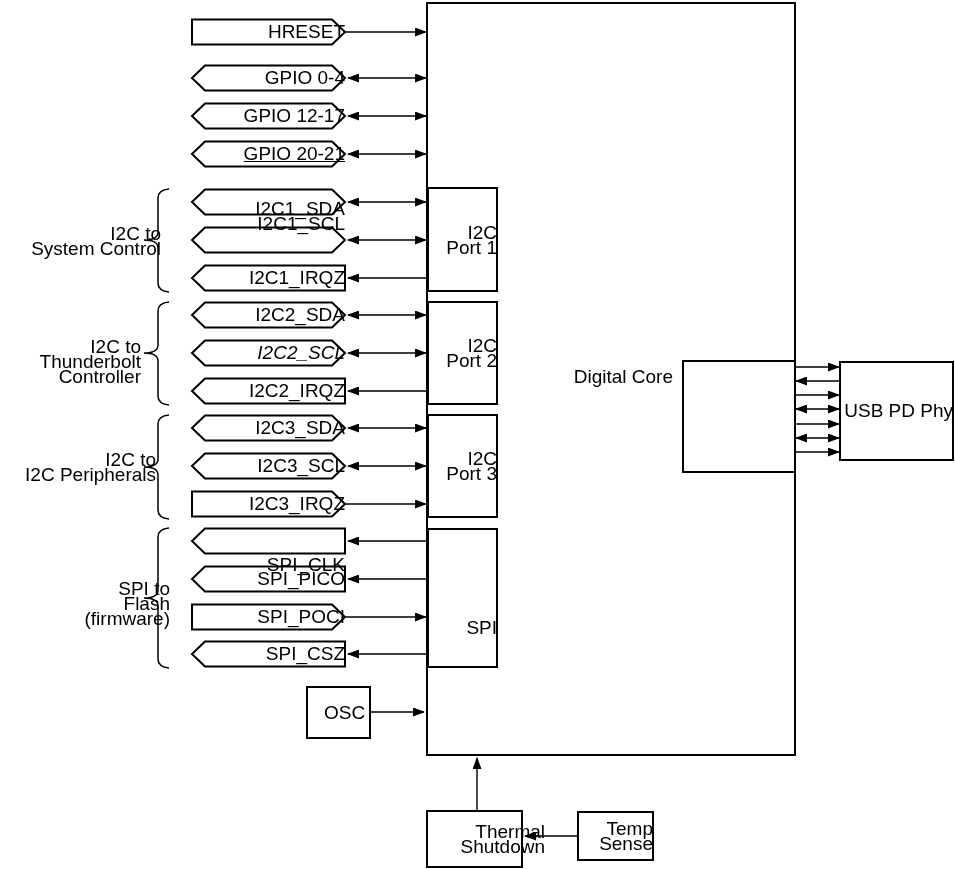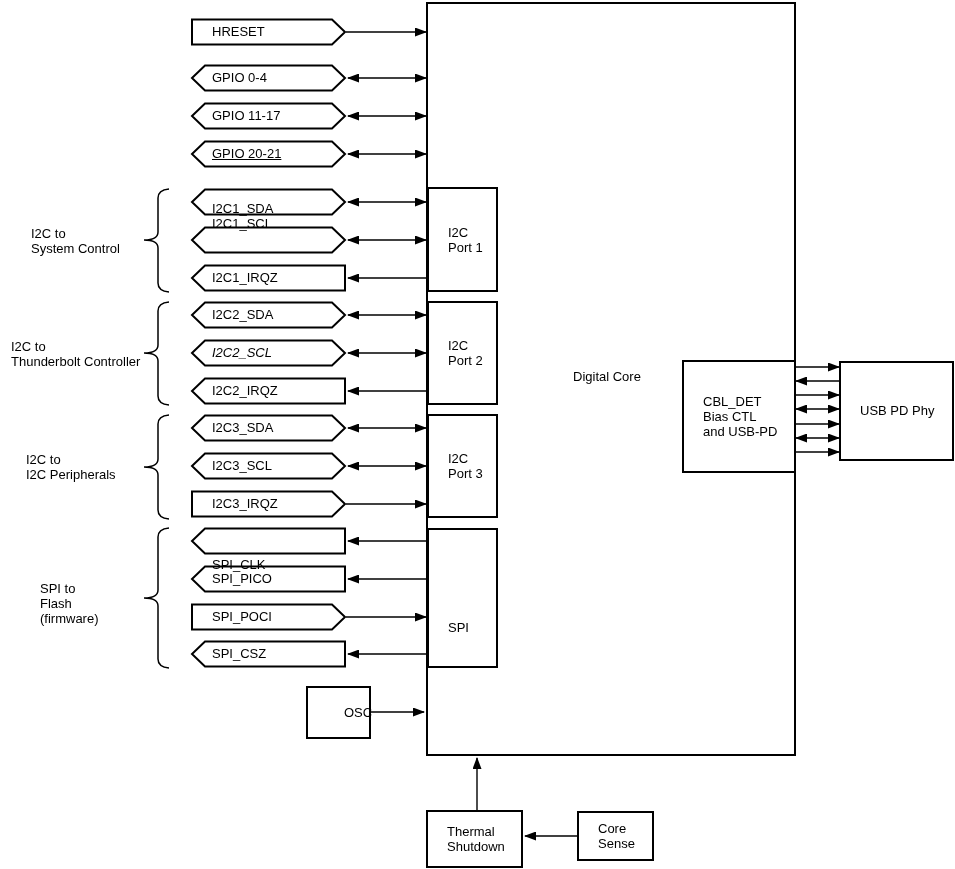--- a/index.html
+++ b/index.html
@@ -5,22 +5,22 @@
   html,body{margin:0;padding:0;background:#ffffff;}
   .stage{
     position:relative;width:955px;height:869px;background:#ffffff;
     font-family:"Liberation Sans",sans-serif;color:#000;overflow:hidden;
   }
   #diagram-svg{position:absolute;left:0;top:0;}
   .shape{fill:#ffffff;stroke:#000000;stroke-width:2;}
   .wire{stroke:#000000;stroke-width:1.4;fill:none;}
   .brace{stroke:#000000;stroke-width:1.5;fill:none;}
   .lbl{
-    position:absolute;font-size:13px;line-height:15px;text-align:left;
-    white-space:pre-line;color:#000;padding-left:20px;
+    position:absolute;font-size:19px;line-height:15px;text-align:right;
+    white-space:pre-line;color:#000;
   }
   .flag-lbl{line-height:18px;white-space:nowrap;}
 </style>
 </head>
 <body>
 
 <div class="stage" id="stage">
 
   <svg id="diagram-svg" width="955" height="869" viewBox="0 0 955 869">
     <defs>
@@ -99,42 +99,39 @@
   <div class="lbl" style="left:553px;top:369px;width:120px">Digital Core</div>
 
   <div class="lbl" style="left:428px;top:225px;width:69px">I2C
 Port 1</div>
   <div class="lbl" style="left:428px;top:338px;width:69px">I2C
 Port 2</div>
   <div class="lbl" style="left:428px;top:451px;width:69px">I2C
 Port 3</div>
   <div class="lbl" style="left:428px;top:620px;width:69px">SPI</div>
   <div class="lbl" style="left:324px;top:705px;width:41px">OSC</div>
-  <div class="lbl" style="left:683px;top:394px;width:112px">CBL_DET
-Bias CTL
-and USB-PD</div>
   <div class="lbl" style="left:840px;top:403px;width:113px">USB PD Phy</div>
   <div class="lbl" style="left:427px;top:824px;width:118px">Thermal
 Shutdown</div>
-  <div class="lbl" style="left:578px;top:821px;width:75px">Core
+  <div class="lbl" style="left:578px;top:821px;width:75px">Temp
 Sense</div>
 
   <div class="lbl" style="left:11px;top:226px;width:150px">I2C to
 System Control</div>
   <div class="lbl" style="left:-9px;top:339px;width:150px">I2C to
 Thunderbolt Controller</div>
   <div class="lbl" style="left:6px;top:452px;width:150px">I2C to
 I2C Peripherals</div>
   <div class="lbl" style="left:20px;top:581px;width:150px">SPI to
 Flash
 (firmware)</div>
 
 <div class="lbl flag-lbl" style="left: 192px; top: 23px; width: 153px;">HRESET</div>
     <div class="lbl flag-lbl" style="left: 192px; top: 69px; width: 153px;">GPIO 0-4</div>
-    <div class="lbl flag-lbl" style="left: 192px; top: 107px; width: 153px;">GPIO 11-17</div>
+    <div class="lbl flag-lbl" style="left: 192px; top: 107px; width: 153px;">GPIO 12-17</div>
     <div class="lbl flag-lbl" style="left: 192px; top: 145px; width: 153px; text-decoration: underline;">GPIO 20-21</div>
     <div class="lbl flag-lbl" style="left: 192px; top: 200px; width: 153px;">I2C1_SDA</div>
     <div class="lbl flag-lbl" style="left: 192px; top: 215px; width: 153px;">I2C1_SCL</div>
     <div class="lbl flag-lbl" style="left: 192px; top: 269px; width: 153px;">I2C1_IRQZ</div>
     <div class="lbl flag-lbl" style="left: 192px; top: 306px; width: 153px;">I2C2_SDA</div>
     <div class="lbl flag-lbl" style="left: 192px; top: 344px; width: 153px; font-style: italic;">I2C2_SCL</div>
     <div class="lbl flag-lbl" style="left: 192px; top: 382px; width: 153px;">I2C2_IRQZ</div>
     <div class="lbl flag-lbl" style="left: 192px; top: 419px; width: 153px;">I2C3_SDA</div>
     <div class="lbl flag-lbl" style="left: 192px; top: 457px; width: 153px;">I2C3_SCL</div>
     <div class="lbl flag-lbl" style="left: 192px; top: 495px; width: 153px;">I2C3_IRQZ</div>

